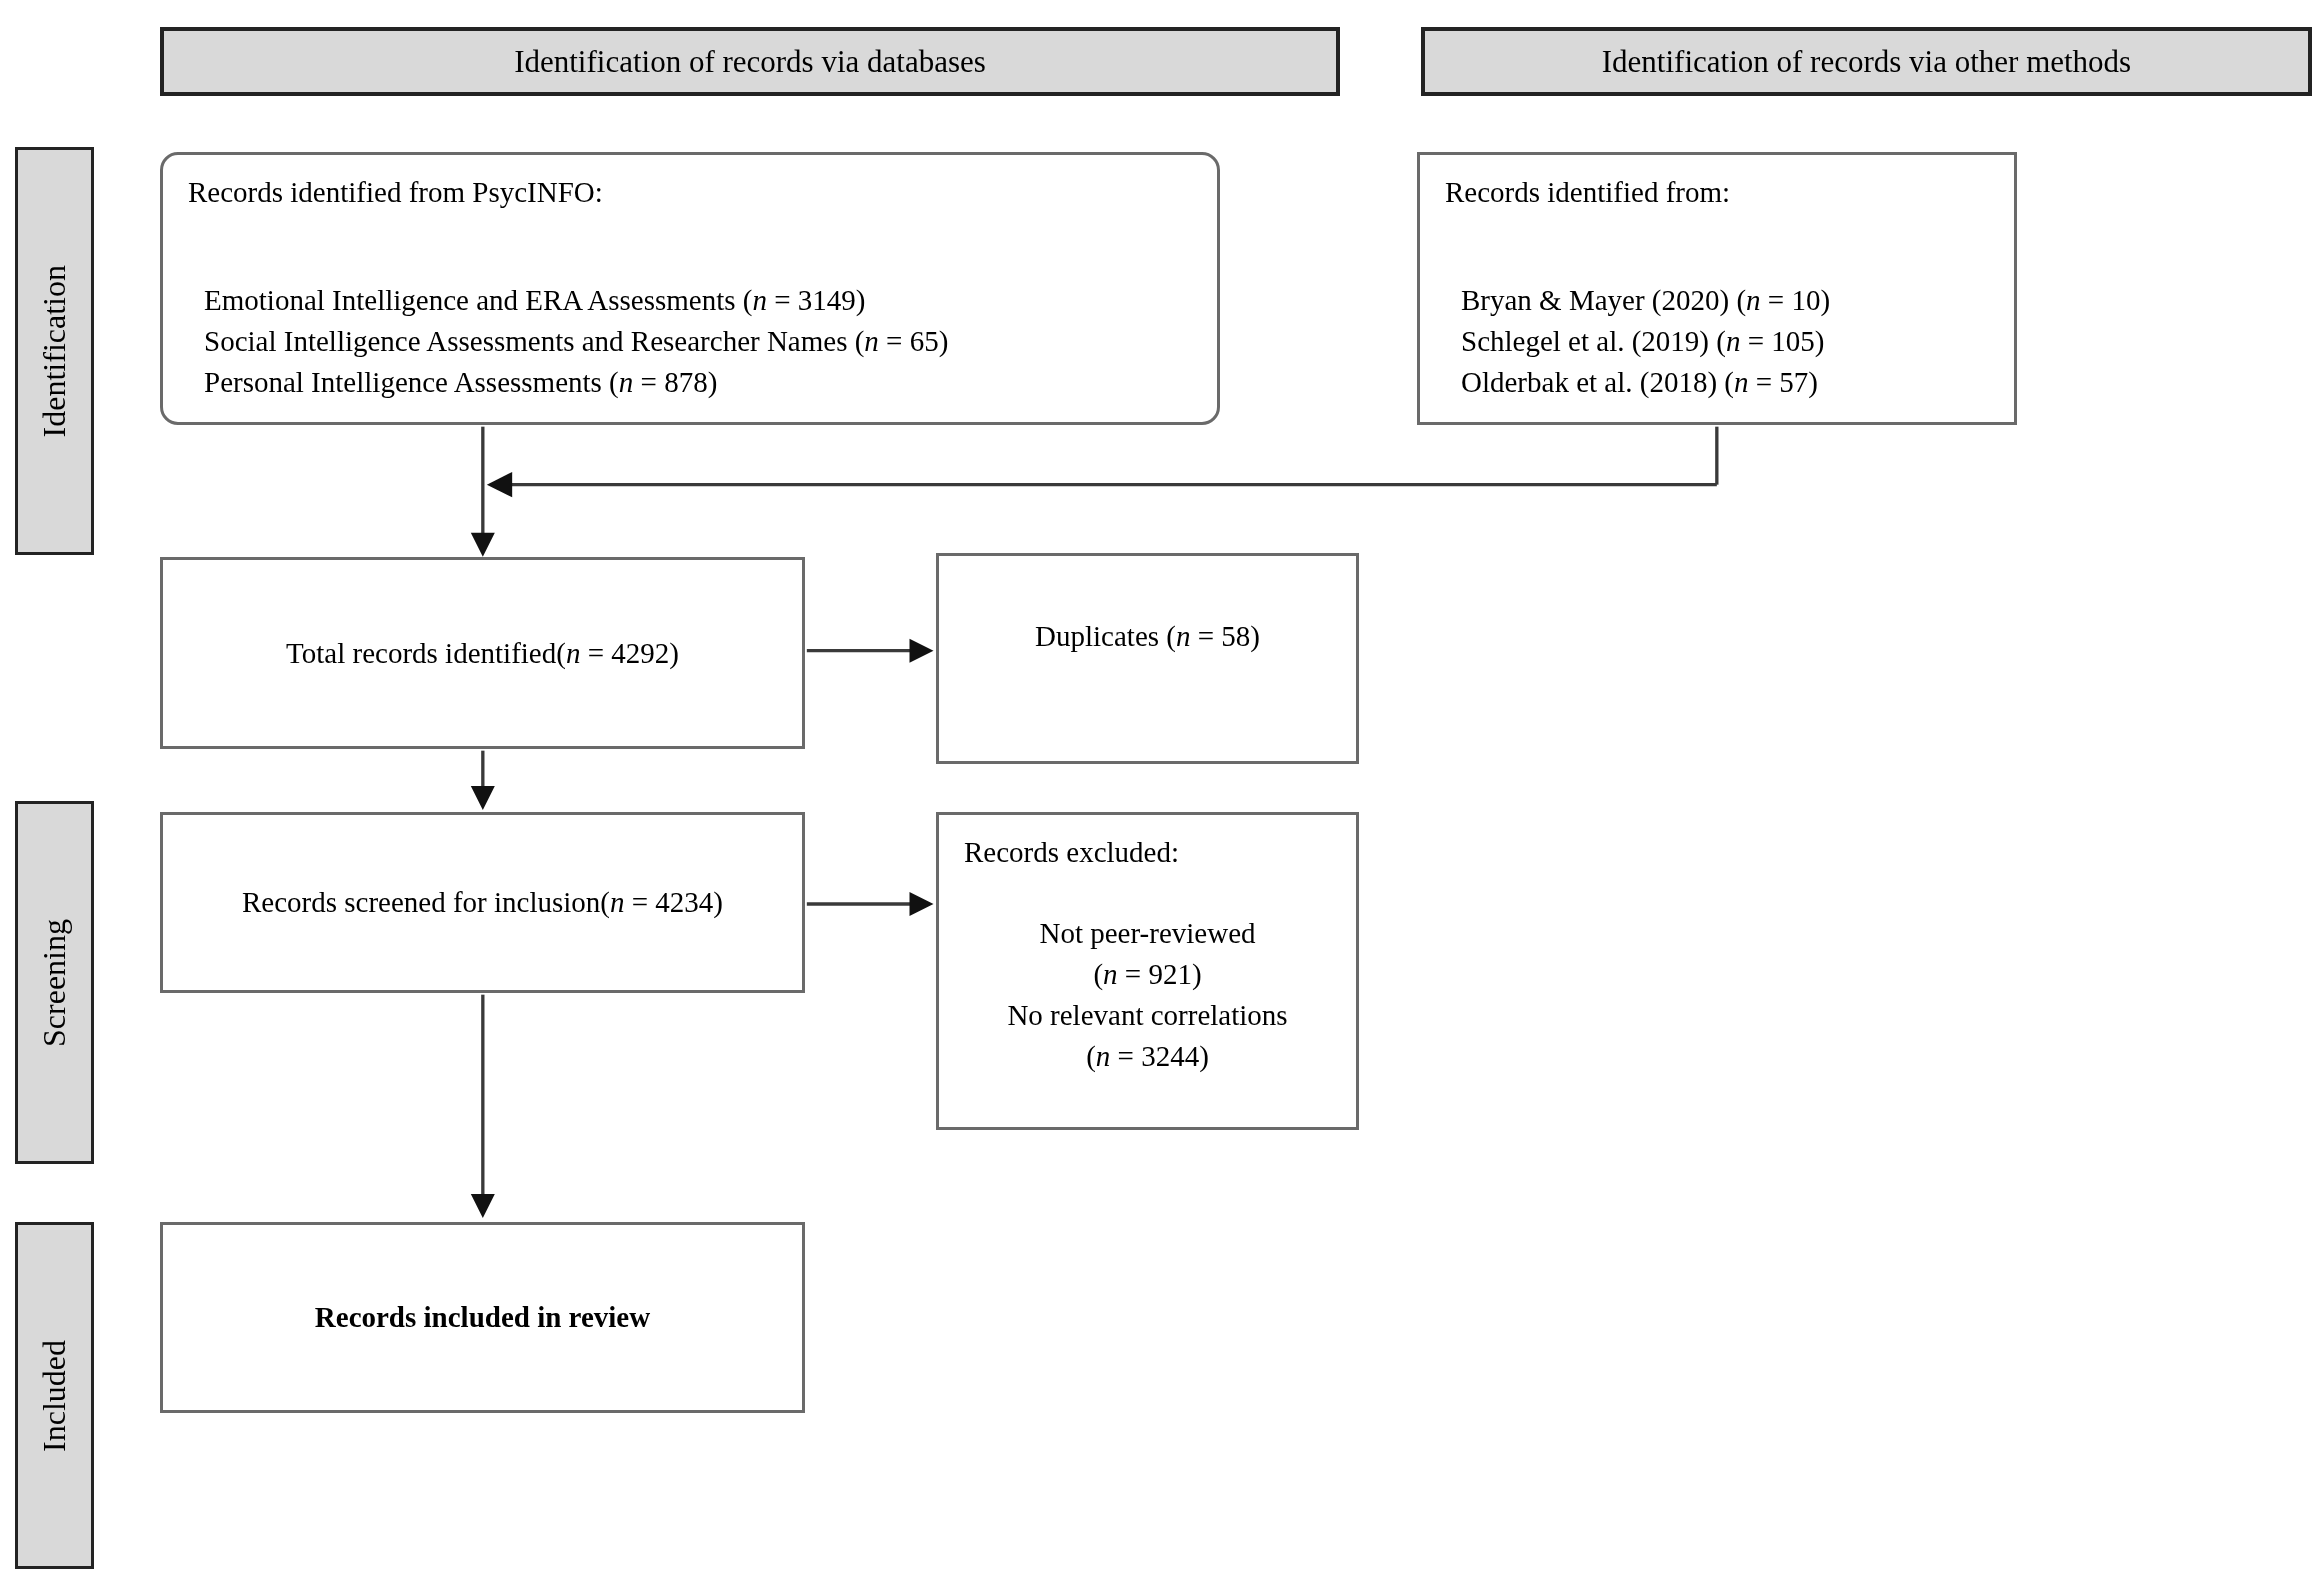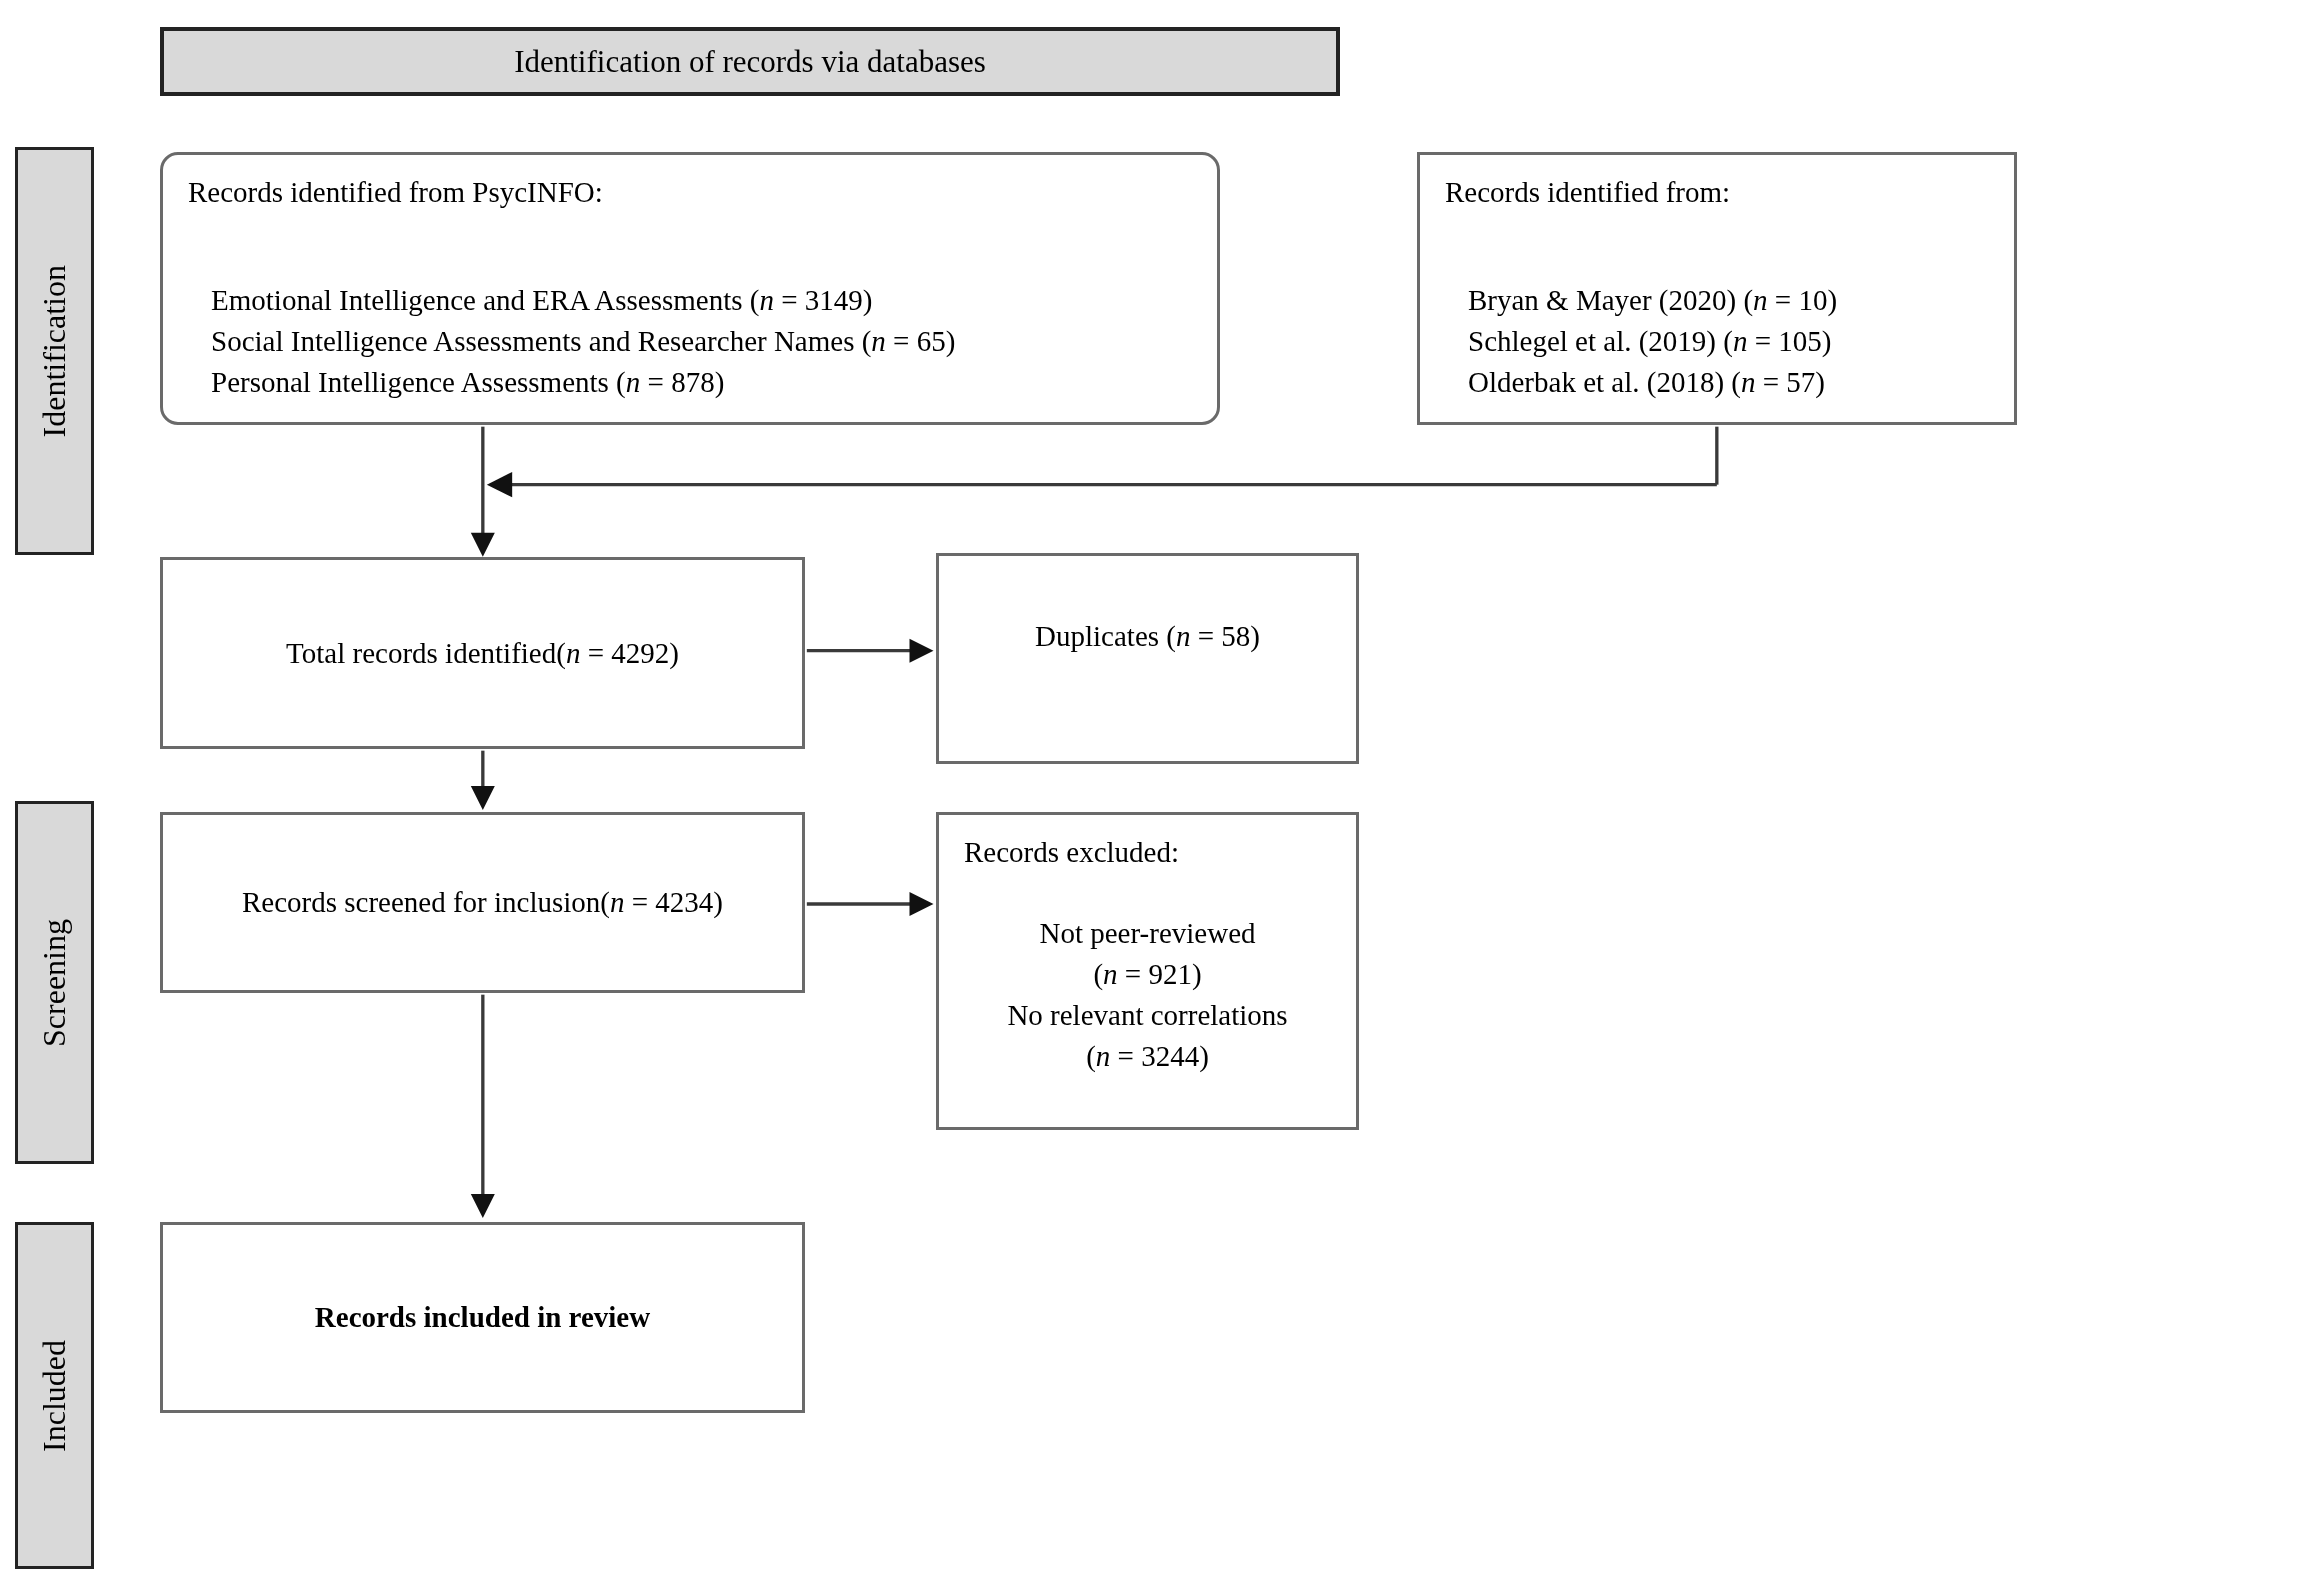--- a/index.html
+++ b/index.html
@@ -22,36 +22,39 @@
     position:absolute;background:var(--gray_fill);border:3.3px solid var(--border_dark);
     display:flex;align-items:center;justify-content:center;
   }
   .side .lbl{writing-mode:vertical-rl;transform:rotate(180deg);font-size:32px;white-space:nowrap;}
   .fbox{
     position:absolute;background:#fff;border:3.3px solid var(--border_gray);
     font-size:29px;line-height:41px;
   }
   .center-box{display:flex;flex-direction:row;align-items:center;justify-content:center;text-align:center;}
   .pad-box{padding:17.3px 25px;}
-  .items-indent{margin-left:23px;margin-top:67px;}
+  .items-indent{margin-left:16px;margin-top:67px;}
   .item-centered{text-align:center;margin-top:43px;}
   .items-centered{text-align:center;margin-top:40px;}
   .bold{font-weight:bold;}
   .it{font-style:italic;}
   #arrows{position:absolute;left:0;top:0;width:2319px;height:1574px;pointer-events:none;}
   #arrows line{stroke:var(--arrow);stroke-width:5;}
   #arrows polygon{fill:var(--arrowhead);}
 </style>
 </head>
 <body>
 
 <div id="canvas">
 
   <div class="hdr" style="left:160px;top:13.3px;width:1180px;height:69px;">
     <span>Identification of records via databases</span>
+  </div>
+  <div class="hdr" style="left:1421px;top:13.3px;width:891px;height:69px;">
+    <span>Identification of records via other methods</span>
   </div>
 
   <div class="side" style="left:14.7px;top:133px;width:79px;height:408px;">
     <span class="lbl">Identification</span>
   </div>
   <div class="side" style="left:14.7px;top:787px;width:79px;height:363px;">
     <span class="lbl">Screening</span>
   </div>
   <div class="side" style="left:14.7px;top:1208px;width:79px;height:347px;">
     <span class="lbl">Included</span>

